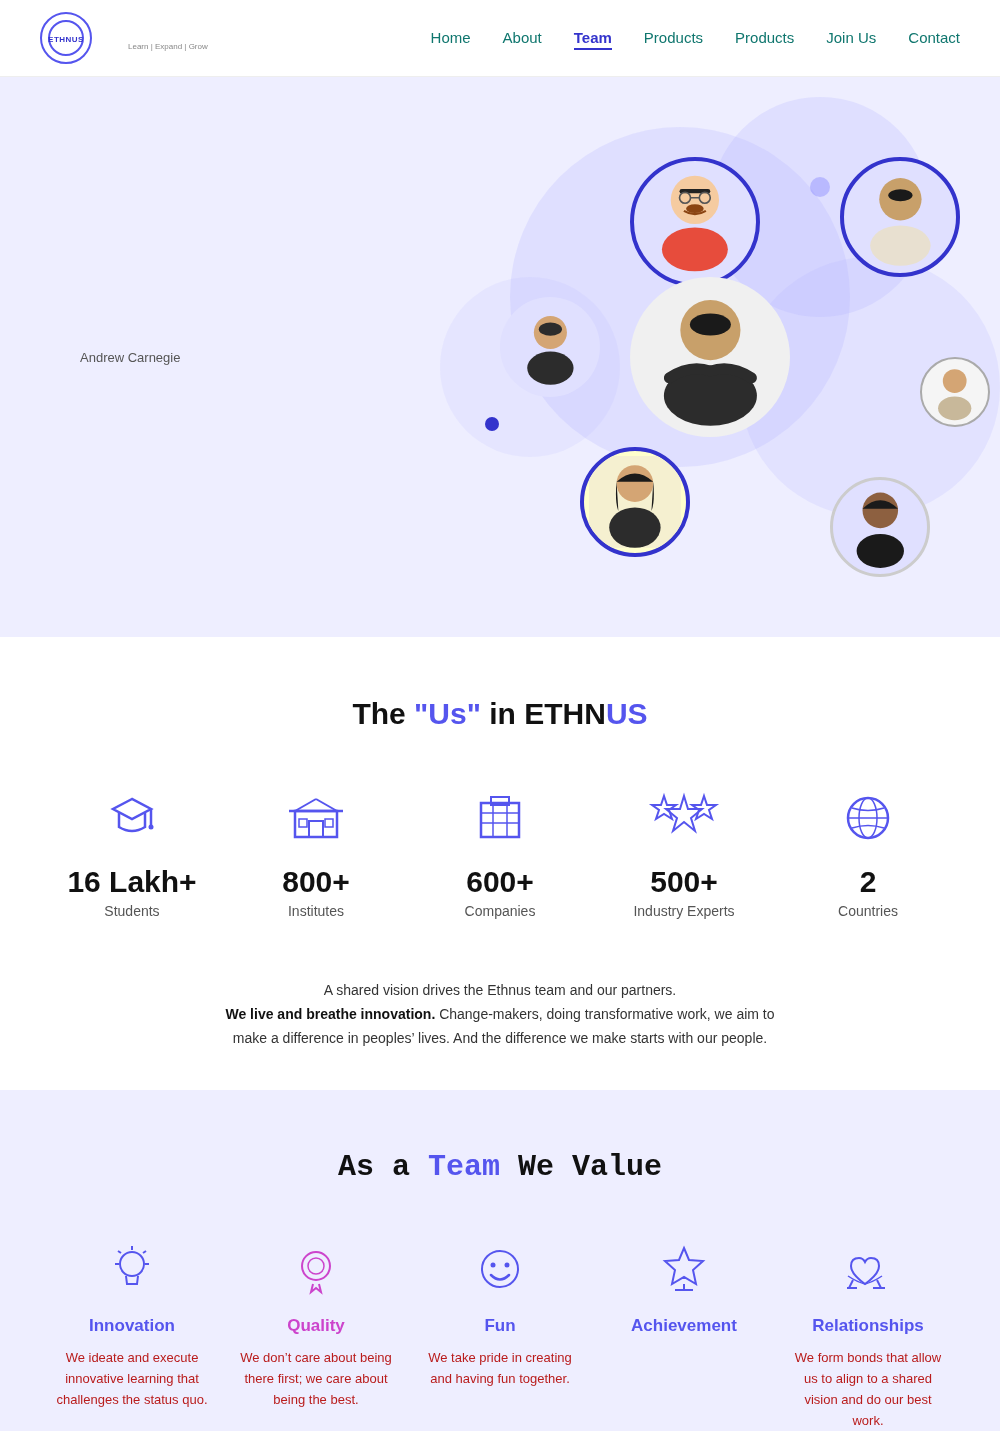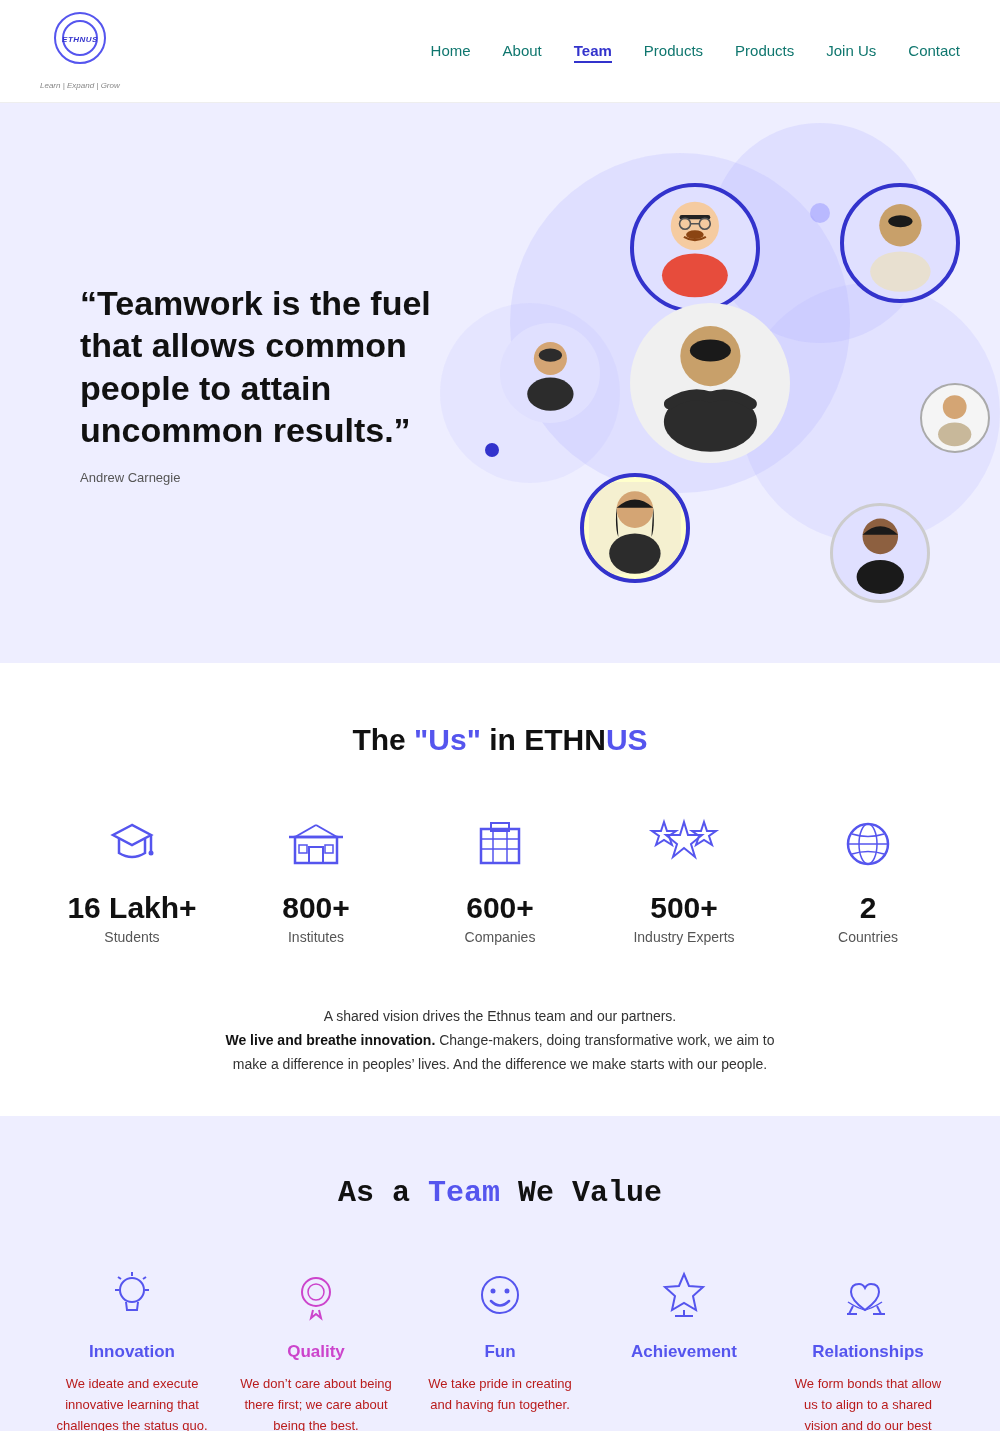--- a/index.html
+++ b/index.html
@@ -4,27 +4,27 @@
   <style>
     * { margin: 0; padding: 0; box-sizing: border-box; }
     body { font-family: 'Segoe UI', Arial, sans-serif; background: #fff; color: #222; width: 1000px; }
 
     
     .navbar {
       display: flex; align-items: center; justify-content: space-between;
       padding: 12px 40px; background: #fff; border-bottom: 1px solid #eee;
       position: sticky; top: 0; z-index: 100;
     }
-    .logo-wrap { display: flex; flex-direction: column; align-items: center; font-style: italic; }
+    .logo-wrap { display: flex; align-items: center; }
     .logo-circle {
       width: 52px; height: 52px; border-radius: 50%;
       border: 2.5px solid #5555ee; display: flex; align-items: center; justify-content: center;
       font-size: 11px; font-weight: 700; color: #3333cc; letter-spacing: 0.5px;
     }
-    .logo-sub { font-size: 8px; color: #888; margin-top: 17px; }
+    .logo-sub { font-size: 8px; color: #888; margin-top: 17px; padding-left: 36px; }
     .nav-links { display: flex; gap: 32px; list-style: none; }
     .nav-links li a {
       text-decoration: none; color: #0f766e; font-size: 15px; font-weight: 500;
     }
     .nav-links li a.active {
       color: #3333cc; font-weight: 700; border-bottom: 2px solid #3333cc; padding-bottom: 2px;
     }
 
     
     .hero {
@@ -143,21 +143,20 @@
     <li><a href="#" class="active">Team</a></li>
     <li><a href="#" class="">Products</a></li>
     <li><a href="#" class="">Products</a></li>
     <li><a href="#" class="">Join Us</a></li>
     <li><a href="#" class="">Contact</a></li>
   </ul>
 </nav>
 
 <section class="hero">
   <div class="hero-text">
-    <div class="hero-quote">“Teamwork is the fuel that allows common people to attain uncommon results.”</div>
     <div class="hero-author">Andrew Carnegie</div>
   </div>
   <div class="hero-images">
 
     <div class="bubble bubble-1"></div>
     <div class="bubble bubble-2"></div>
     <div class="bubble bubble-3"></div>
     <div class="bubble bubble-4"></div>
     <div class="dot-accent"></div>
     <div class="dot-accent2"></div>

